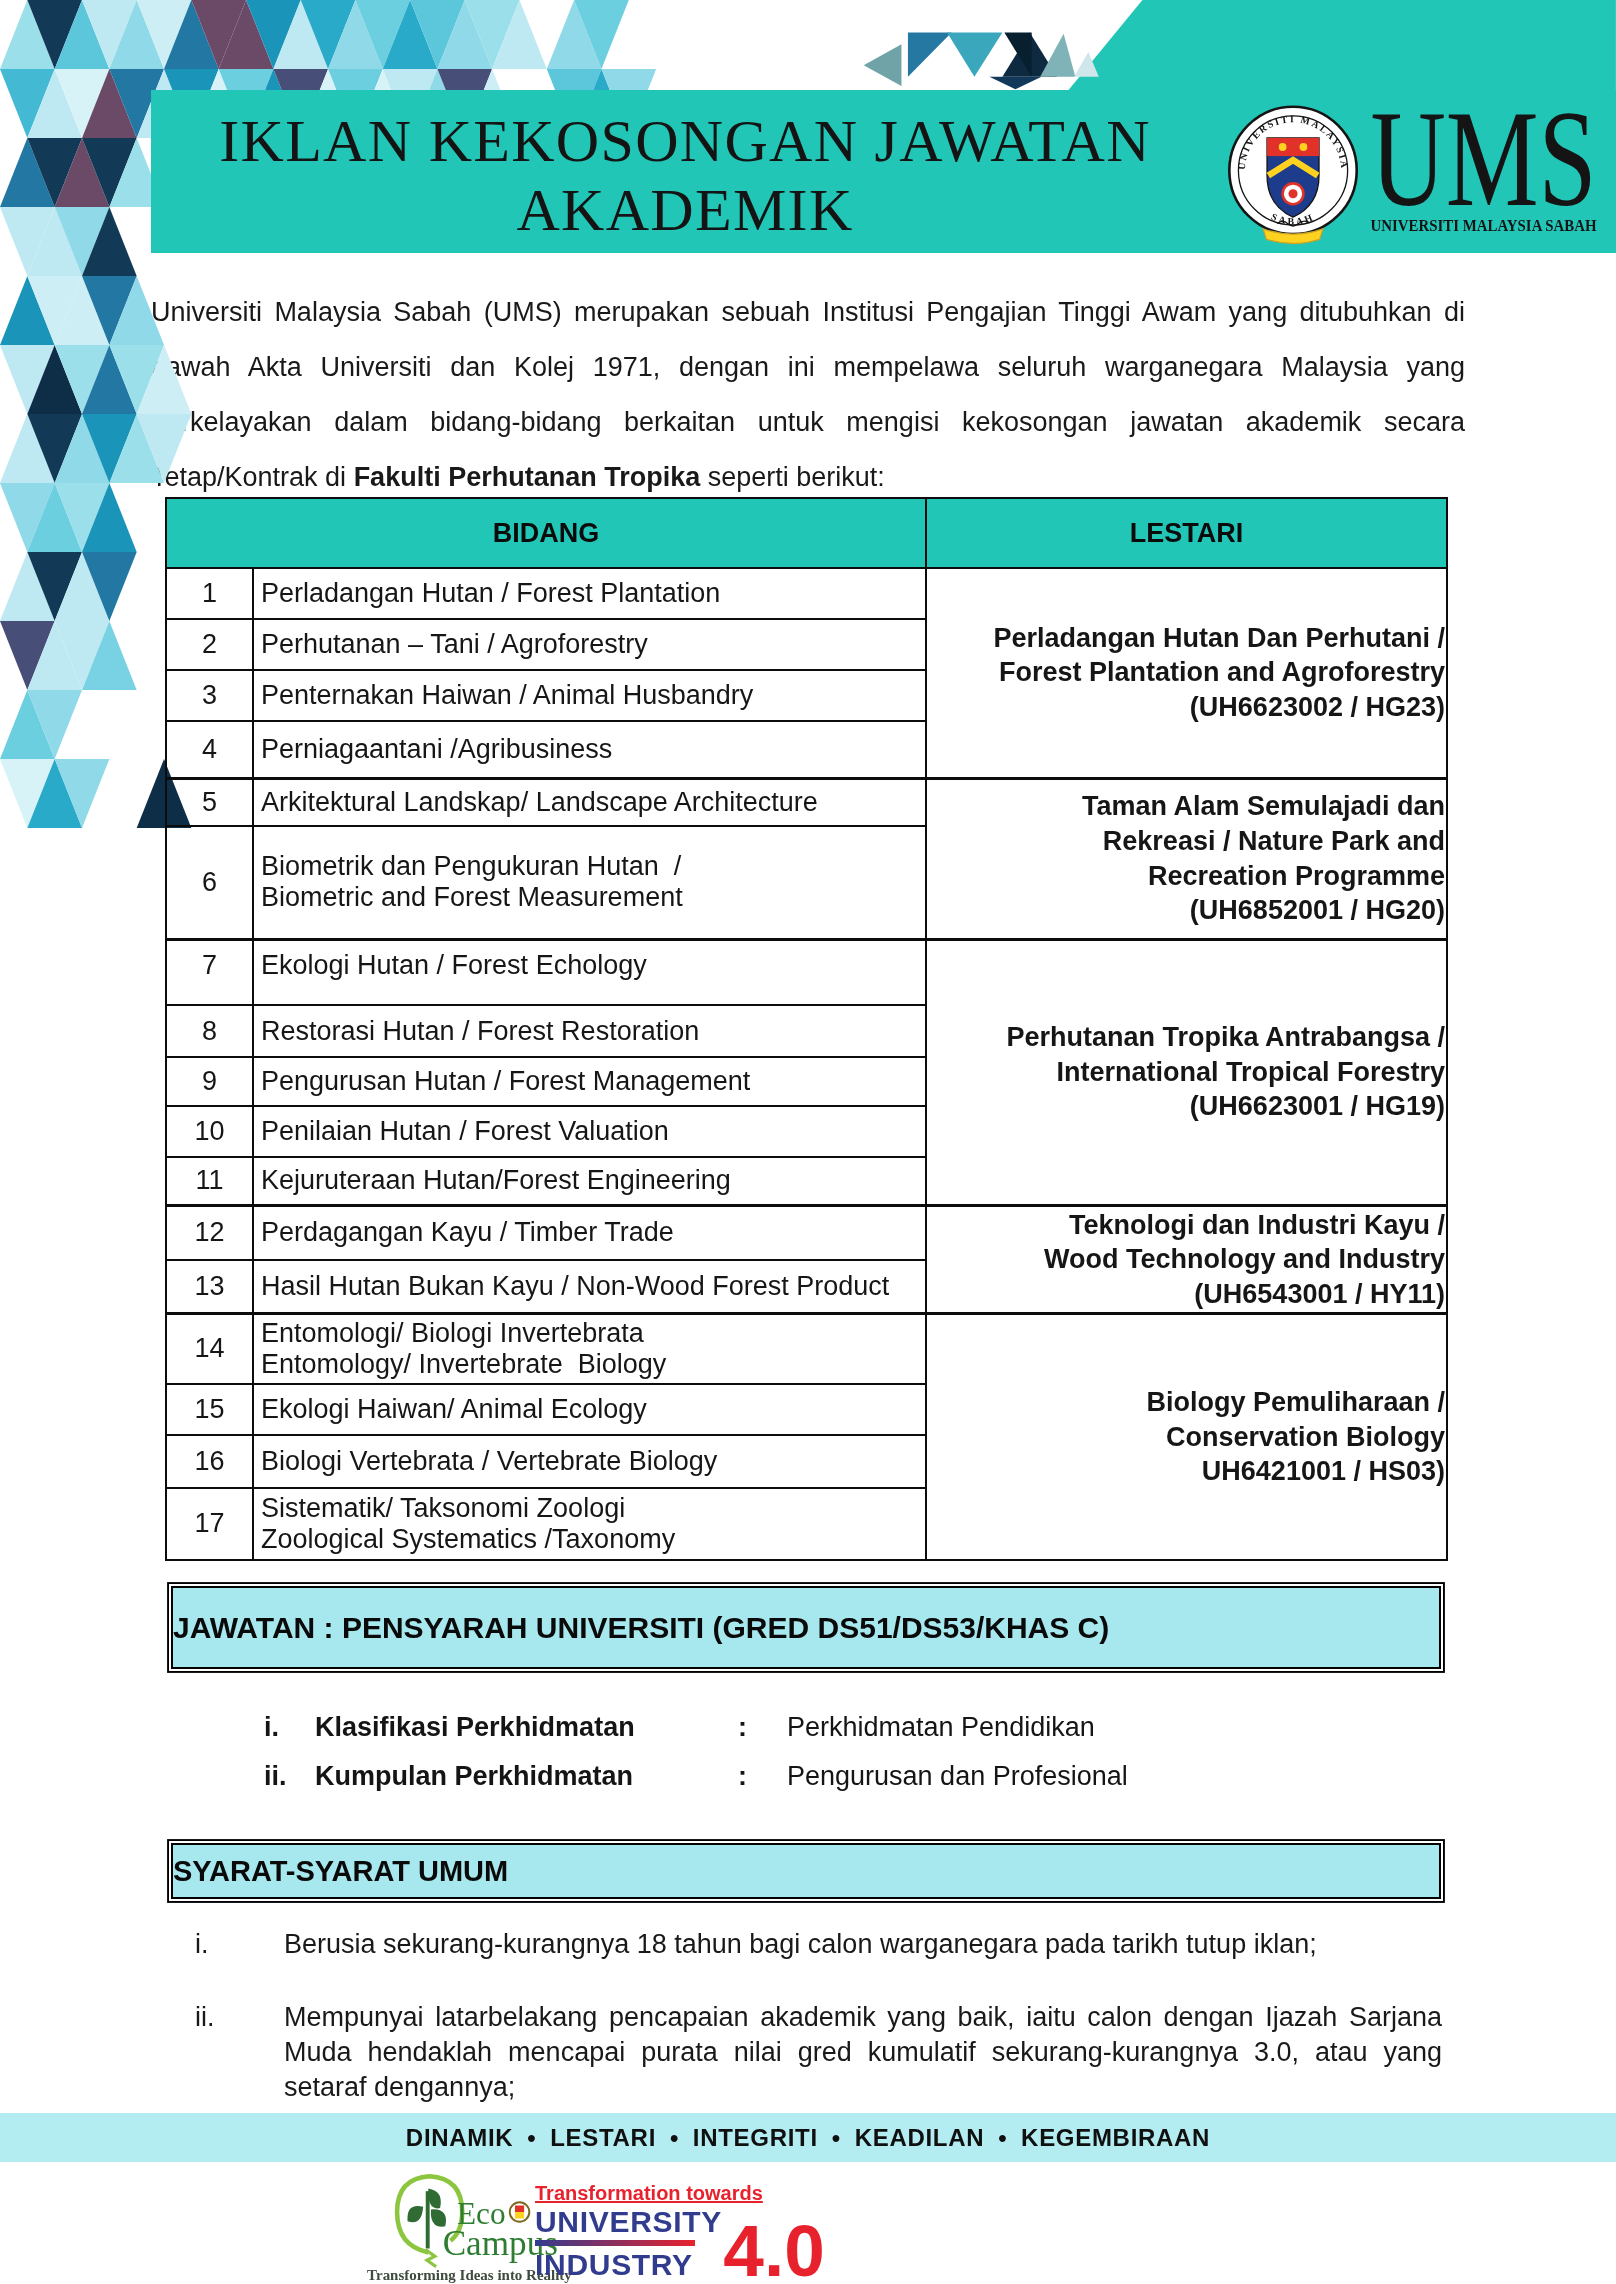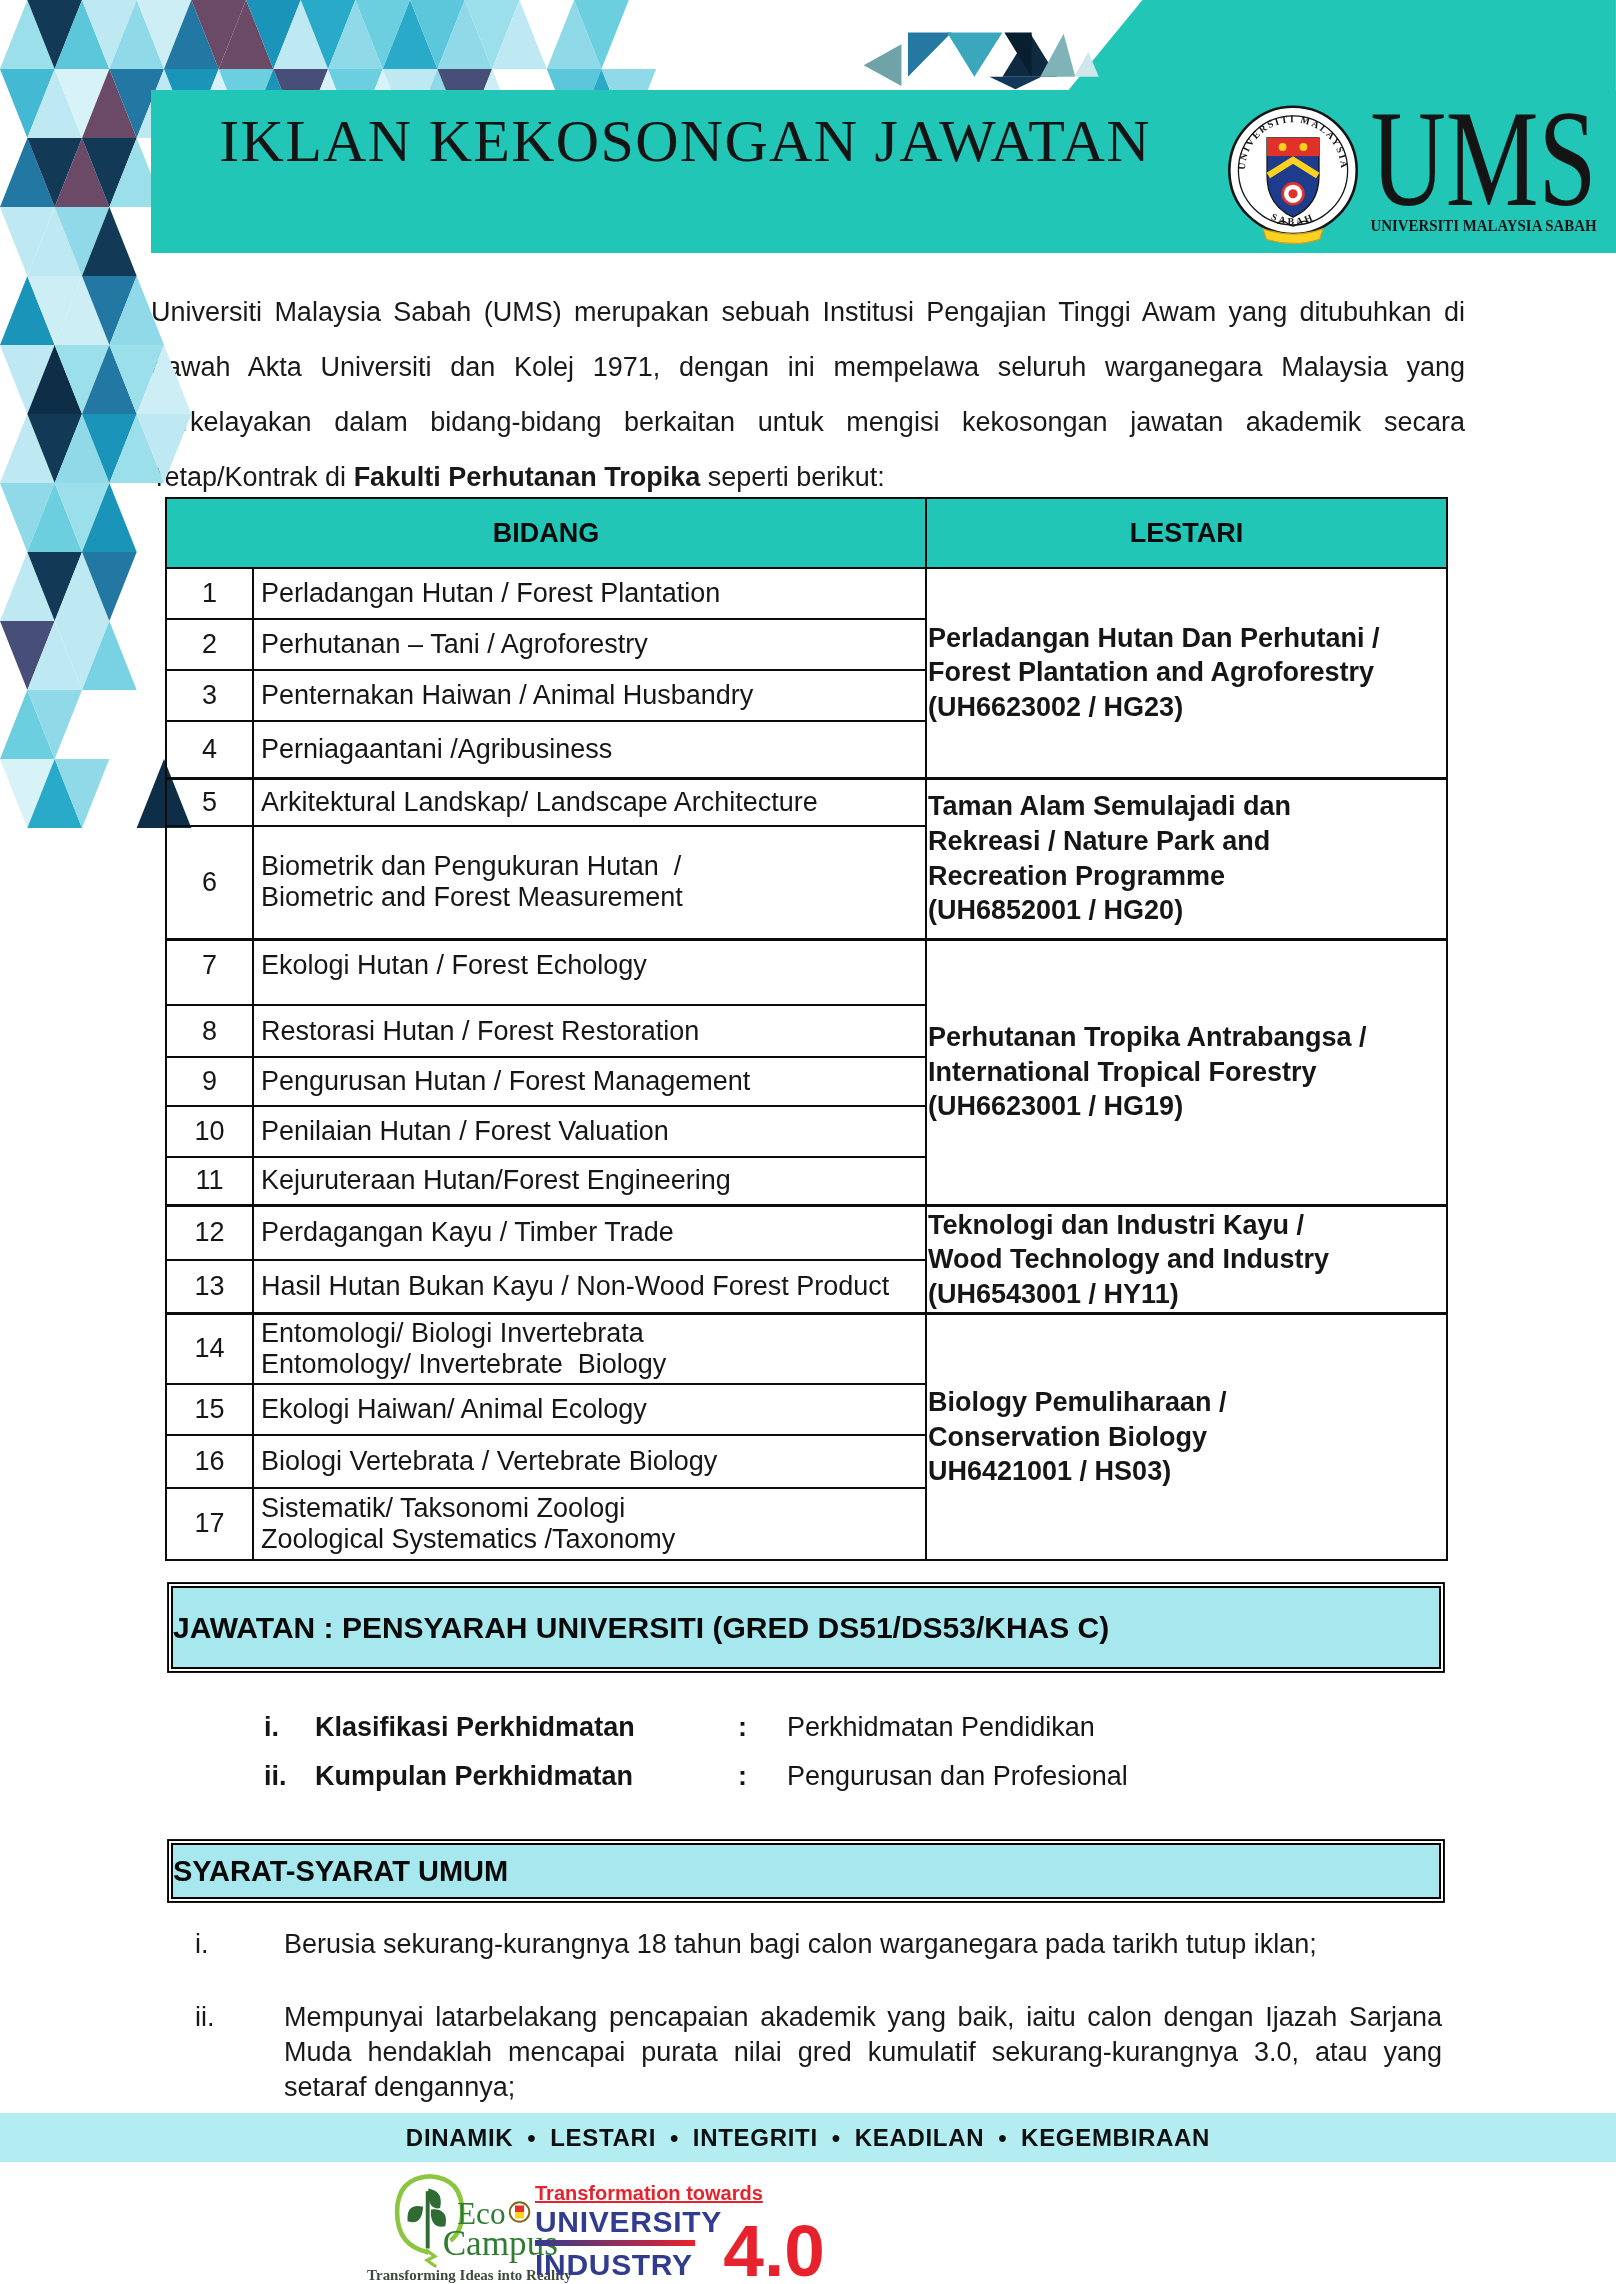--- a/index.html
+++ b/index.html
@@ -23,21 +23,21 @@
 
   
   .tbl-wrap{position:absolute;left:165px;top:497px;width:1281px;z-index:2;}
   table{border-collapse:collapse;table-layout:fixed;width:100%;}
   th,td{border:2px solid #0c0c0c;}
   table{border:2.6px solid #0c0c0c;}
   th{background:#22C6B7;font-size:27px;font-weight:700;height:66px;color:#0b0b0b;}
   td{font-size:27px;color:#161616;}
   td.num{text-align:center;width:87px;}
   td.bidang{padding-left:7px;white-space:pre-wrap;width:673px;}
-  td.program{width:521px;text-align:left;font-weight:700;line-height:1.28;white-space:pre-line;}
+  td.program{width:521px;text-align:right;font-weight:700;line-height:1.28;white-space:pre-line;}
   tr.g td{border-top-width:3.3px;}
   tr.r7 td.bidang,tr.r7 td.num{vertical-align:top;padding-top:9px;}
   tr.h78{height:51px}tr.h79{height:51px}tr.h88{height:57px}tr.h73{height:48px}
   tr.h173{height:113px}tr.h101{height:66px}tr.h80{height:52px}tr.h76{height:49px}
   tr.h74{height:48px}tr.h77{height:50px}tr.h107{height:70px}tr.h81{height:53px}tr.h111{height:72px}
 
   
   .banner{position:absolute;left:171px;width:1266px;background:#A7E8EF;border:2.6px solid #000;
       box-shadow:0 0 0 2px #fff,0 0 0 3.9px #000;font-weight:700;color:#0a0a0a;}
   #jawatan-banner{top:1586px;height:79px;line-height:79px;font-size:30px;}
@@ -174,20 +174,21 @@
     <polygon points="240,118 282,50 324,118" fill="#0E2A40"></polygon>
     <polygon points="243,50 285,50 285,118" fill="#081F30"></polygon>
     <polygon points="220,118 300,118 260,137" fill="#12395A"></polygon>
     <polygon points="298,118 334,52 352,118" fill="#7FB3B8"></polygon>
     <polygon points="350,118 372,80 388,118" fill="#CFE7EA"></polygon>
   </svg>
 
   <div class="band">
     <div class="band-title">
       <div>IKLAN KEKOSONGAN JAWATAN</div>
+      <div>AKADEMIK</div>
     </div>
 
     <svg class="crest" width="140" height="156" viewBox="0 0 215 240">
       <circle cx="106" cy="116" r="98" fill="#fff" stroke="#141414" stroke-width="4"></circle>
       <circle cx="106" cy="116" r="84" fill="none" stroke="#141414" stroke-width="2"></circle>
       <path id="arcTop" d="M 32 116 A 74 74 0 0 1 180 116" fill="none"></path>
       <path id="arcBot" d="M 44 164 A 72 72 0 0 0 168 164" fill="none"></path>
       <text font-size="15" font-weight="bold" fill="#141414" letter-spacing="3">
         <textPath href="#arcTop" startOffset="50%" text-anchor="middle">UNIVERSITI  MALAYSIA</textPath>
       </text>

